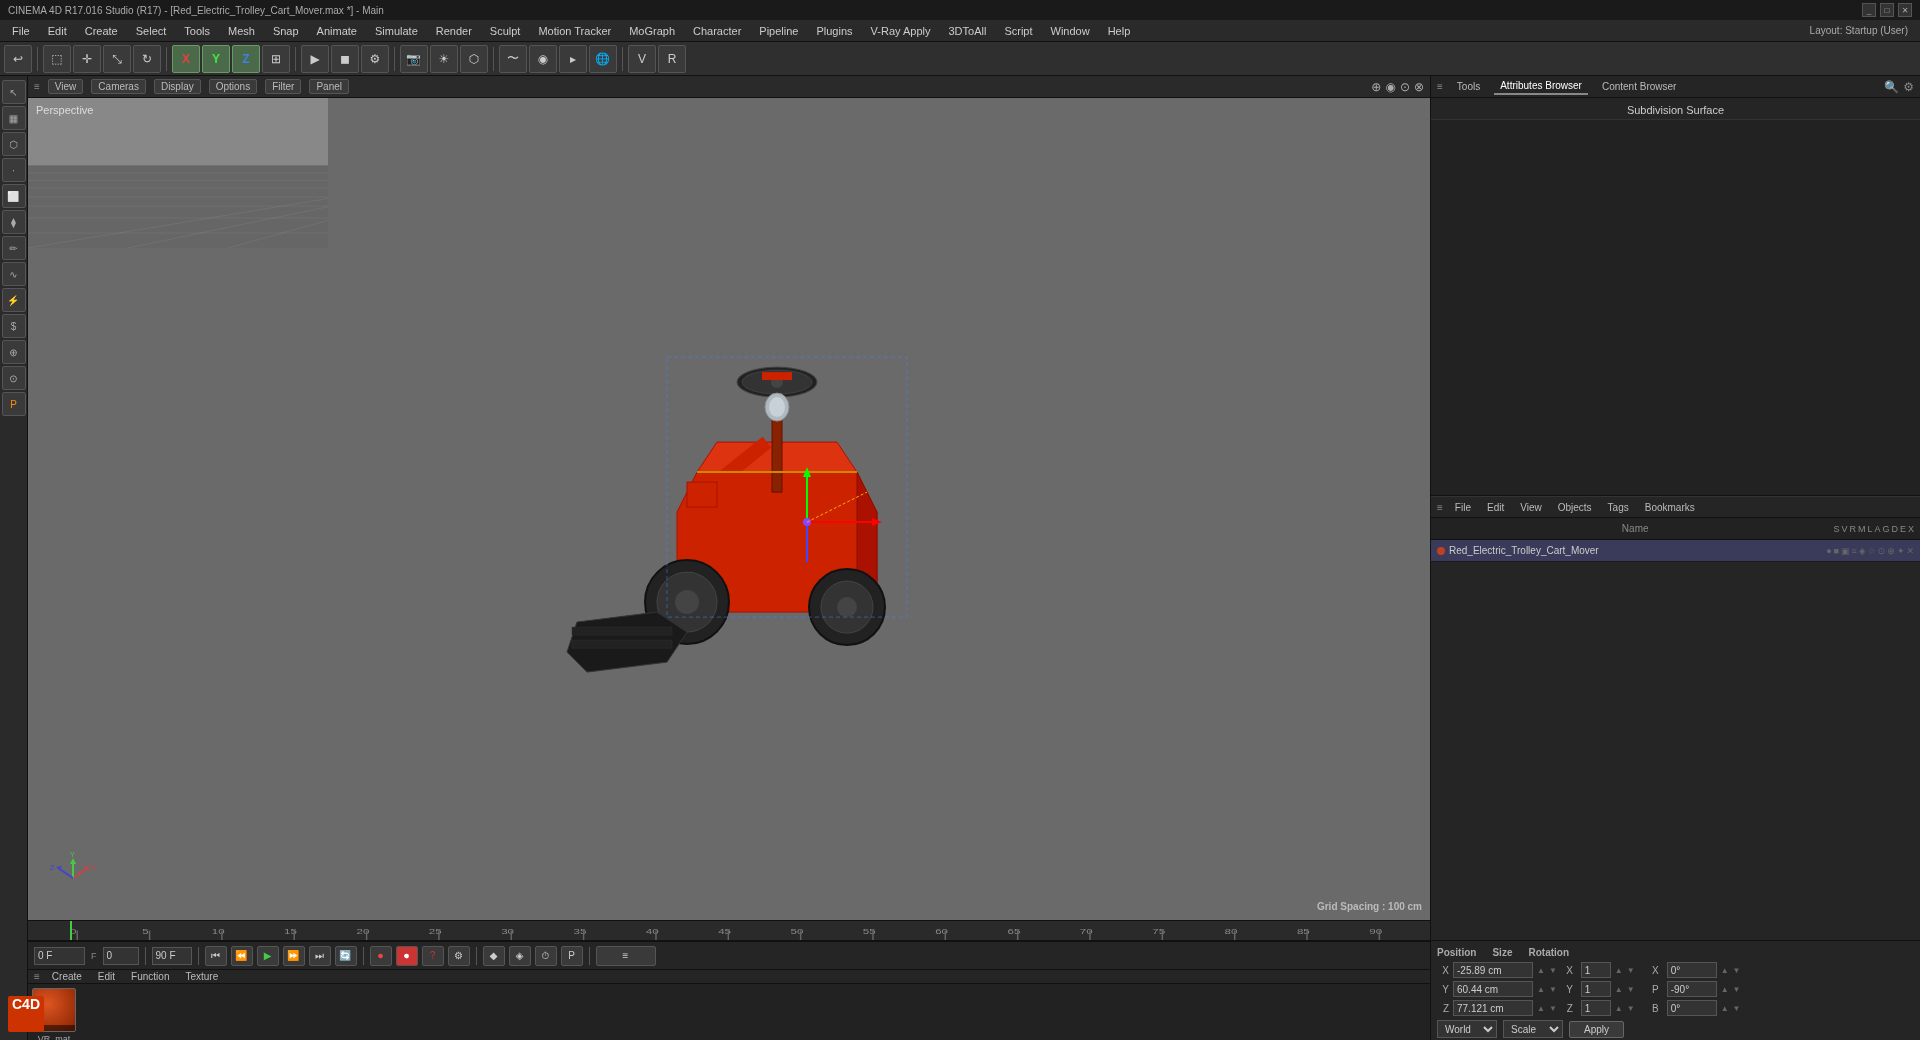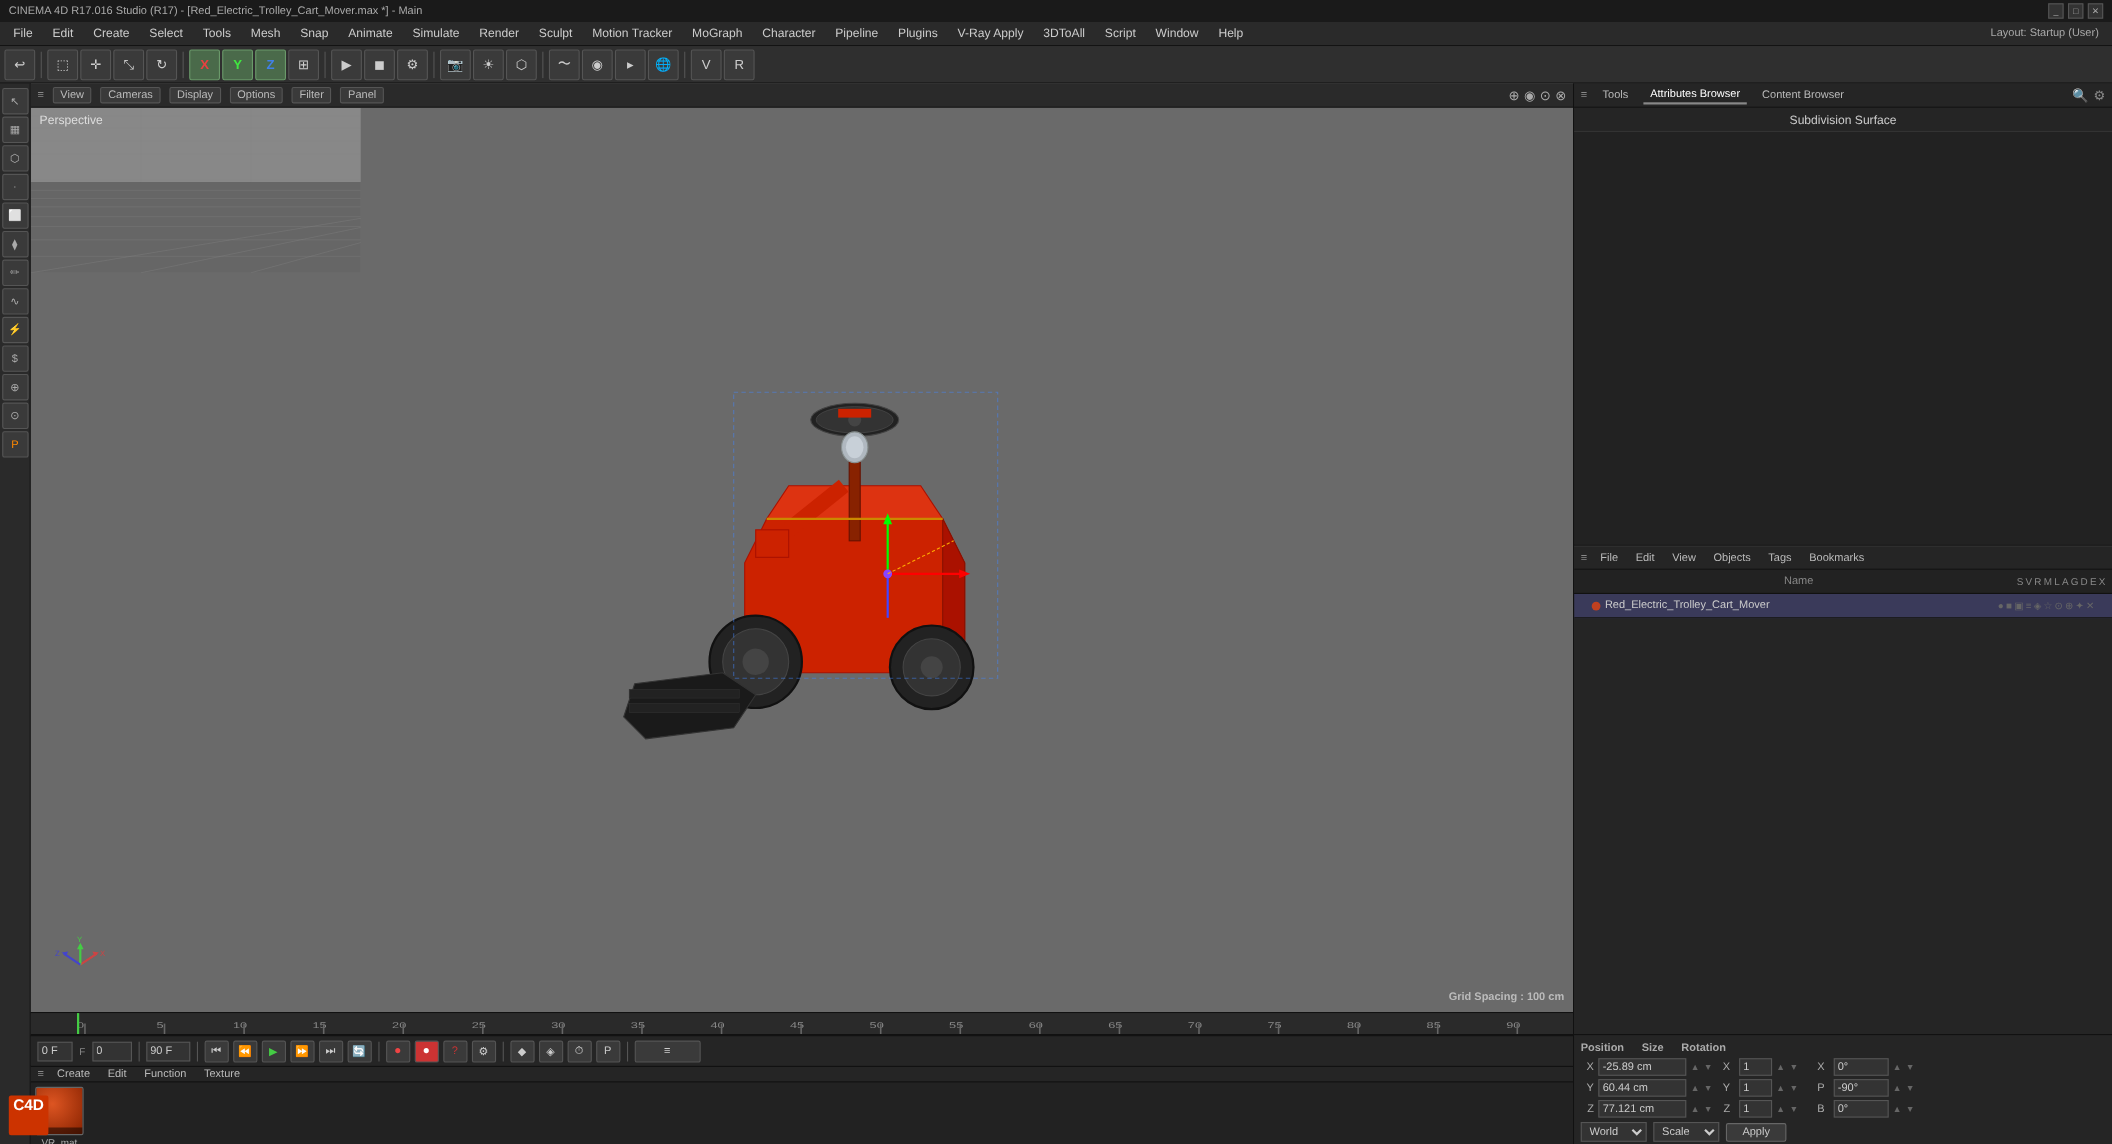--- a/index.html
+++ b/index.html
@@ -353,21 +353,21 @@
     }
     #objects-content {
       flex: 1;
       background: #252525;
       overflow-y: auto;
     }
     .obj-row {
       height: 22px;
       display: flex;
       align-items: center;
-      padding: 0 16px;
+      padding: 0 6px;
       gap: 4px;
       cursor: pointer;
       border-bottom: 1px solid #1a1a1a;
     }
     .obj-row.selected { background: #3a3a5a; }
     .obj-color-dot {
       width: 8px; height: 8px;
       border-radius: 50%;
       flex-shrink: 0;
     }
@@ -782,21 +782,21 @@
               <text x="848" y="14">85</text>
               <line x1="855" y1="10" x2="855" y2="20" stroke="#666" stroke-width="1"></line>
               <text x="898" y="14">90</text>
               <line x1="905" y1="10" x2="905" y2="20" stroke="#666" stroke-width="1"></line>
             </g>
           </svg>
         </div>
       </div>
 
       <div id="playback-controls">
-        <input class="pc-input" value="0 F" style="width: 32px;">
+        <input class="pc-input" value="0 F" style="width: 51px;">
         <span style="font-size:9px;color:#888;margin:0 2px;">F</span>
         <input class="pc-input" value="0" style="width: 36px;">
         <div class="pc-separator"></div>
         <input class="pc-input" value="90 F" style="width: 40px;">
         <div class="pc-separator"></div>
         <div class="pc-btn" title="Go to Start">⏮</div>
         <div class="pc-btn" title="Previous Frame">⏪</div>
         <div class="pc-btn" title="Play" style="color:#4c4;">▶</div>
         <div class="pc-btn" title="Next Frame">⏩</div>
         <div class="pc-btn" title="Go to End">⏭</div>

